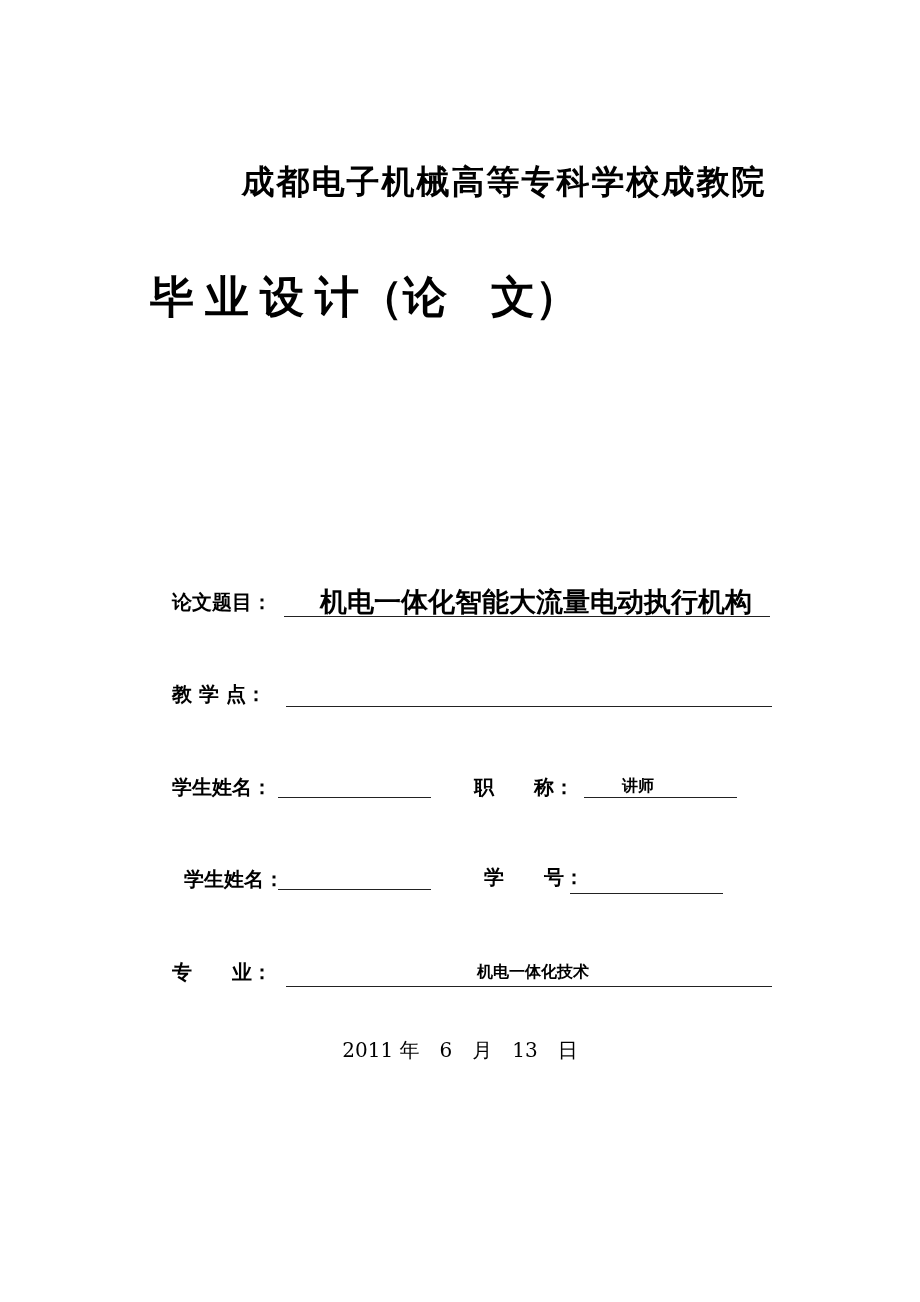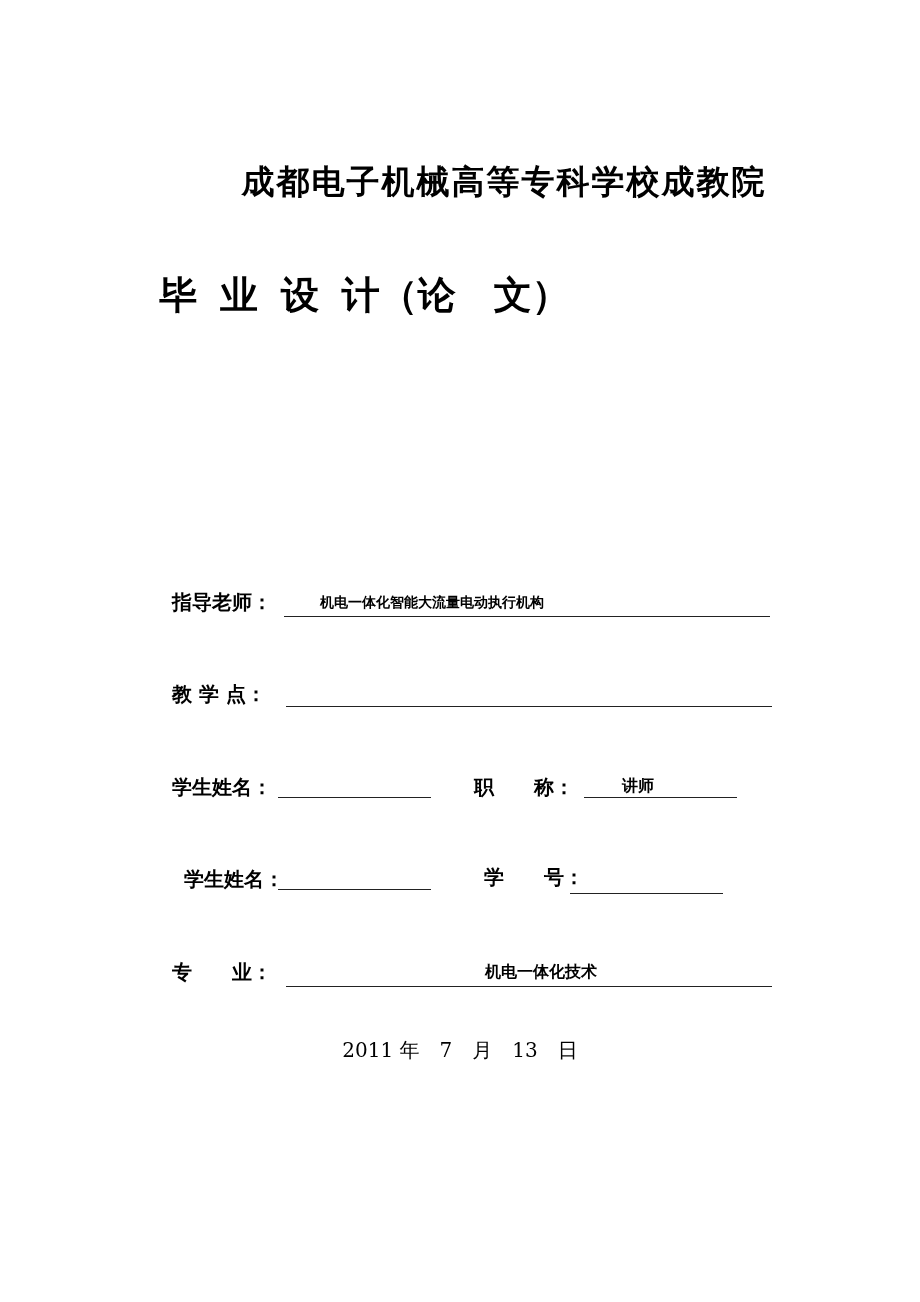--- a/index.html
+++ b/index.html
@@ -23,40 +23,40 @@
       font-size: 33px;
       font-weight: bold;
       letter-spacing: 2px;
       font-family: "DejaVu Serif", serif;
       line-height: 44px;
       margin-left: 44px;
     }
     .doc-type {
       left: 0; top: 272px; width: 729px;
       text-align: center;
-      font-size: 38px;
+      font-size: 44px;
       font-weight: bold;
-      font-family: Liberation Mono, monospace;
+      font-family: Liberation Serif, serif;
       line-height: 52px;
       white-space: pre;
     }
 
     .label {
       font-size: 20px;
       font-weight: bold;
       font-family: "DejaVu Sans", sans-serif;
       line-height: 28px;
       white-space: pre;
     }
     .uline {
       border-bottom: 1.5px solid #222222;
       height: 28px;
     }
     .fill {
-      font-size: 14px;
+      font-size: 27px;
       font-weight: bold;
       font-family: "DejaVu Sans", sans-serif;
       line-height: 28px;
       white-space: pre;
     }
     .fill-small {
       font-size: 16px;
       font-weight: bold;
       font-family: "DejaVu Sans", sans-serif;
       line-height: 24px;
@@ -70,21 +70,21 @@
       line-height: 28px;
       white-space: pre;
     }
   </style>
 </head>
 <body>
 
 <div class="abs school-title">成都电子机械高等专科学校成教院</div>
 <div class="abs doc-type">毕 业 设 计（论　文）</div>
 
-<div class="abs label" style="left:172px; top:588px;">指导老师：</div>
+<div class="abs label" style="left:172px; top:588px;">论文题目：</div>
 <div class="abs uline" style="left:284px; top:588px; width:486px;">
   <span class="abs fill" style="left:36px; top:0;">机电一体化智能大流量电动执行机构</span>
 </div>
 
 <div class="abs label" style="left:172px; top:680px;">教 学 点：</div>
 <div class="abs uline" style="left:286px; top:678px; width:486px;">
   <span class="abs fill" style="left:20px; top:0;"></span>
 </div>
 
 <div class="abs label" style="left:172px; top:773px;">学生姓名：</div>
@@ -102,16 +102,16 @@
   <span class="abs fill" style="left:10px; top:0;"></span>
 </div>
 
 <div class="abs label" style="left:484px; top:865px;font-family:Liberation Mono, monospace;">学　　号：</div>
 <div class="abs uline" style="left:570px; top:865px; width:153px;">
   <span class="abs fill" style="left:10px; top:0;"></span>
 </div>
 
 <div class="abs label" style="left:172px; top:958px;">专　　业：</div>
 <div class="abs uline" style="left:286px; top:958px; width:486px;">
-  <span class="abs fill-small" style="left:12px; width:486px; text-align:center; top:2px;">机电一体化技术</span>
+  <span class="abs fill-small" style="left:4px; width:486px; text-align:center; top:2px;">机电一体化技术</span>
 </div>
 
-<div class="abs date">2011 年　7　月　13　日</div>
+<div class="abs date">2011 年　6　月　13　日</div>
 
 </body></html>

